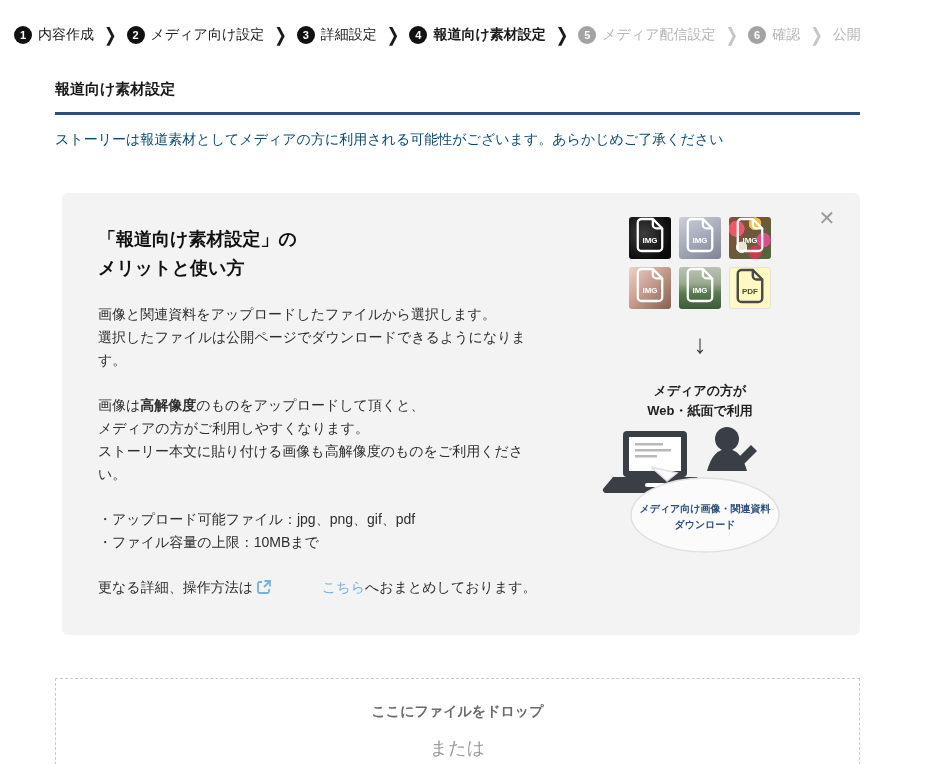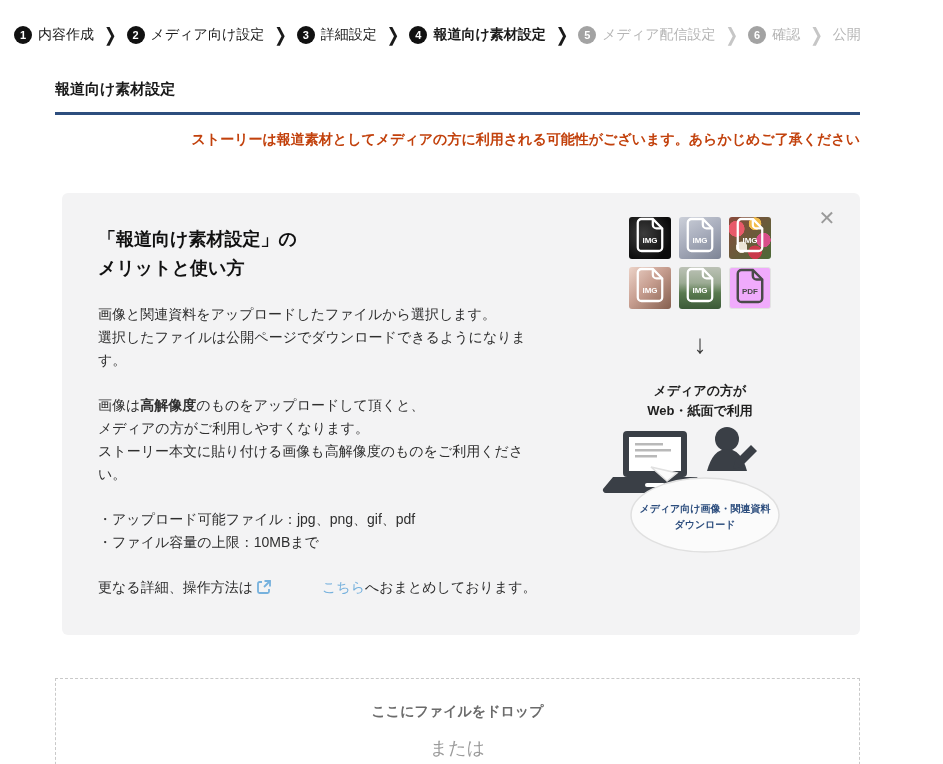--- a/index.html
+++ b/index.html
@@ -17,21 +17,21 @@
   .step.current .lbl { font-weight:bold; }
   .step.inactive .num { background:#a3a3a3; }
   .step.inactive .lbl { color:#b5b5b5; }
   .chev { font-size:15px; font-weight:bold; color:#1a1a1a; margin:0 10px; transform:scaleY(1.25); }
   .chev.gray { color:#c6c6c6; }
 
   
   .content { width:805px; margin:36px 0 0 55px; }
   h1.page-title { font-size:15px; font-weight:bold; color:#1a1a1a;
     padding-bottom:13px; border-bottom:3px solid #2d4e7e; }
-  .notice { margin-top:16px; font-size:14px; font-weight:bold; color:#c2410c;text-align:right; }
+  .notice { margin-top:16px; font-size:14px; font-weight:normal; color:#0c4a6e; }
 
   
   .card { position:relative; margin-top:44px; margin-left:7px; background:#f3f3f4;
     border-radius:6px; padding:24px 24px 34px 36px; display:flex; }
   .card-close { position:absolute; top:14px; right:22px; width:22px; height:22px;
     font-size:20px; line-height:22px; text-align:center; color:#9a9a9a; cursor:pointer; }
   .card-left { flex:1 1 auto; padding-right:16px; }
   .card-title { font-size:18px; font-weight:bold; line-height:29px; margin:8px 0 20px; color:#111; }
   .card p { font-size:14px; line-height:23px; color:#2e2e2e; margin-bottom:22px; }
   .card p.tight { margin-bottom:18px; }
@@ -49,21 +49,21 @@
   .t-window { background:linear-gradient(150deg,#ccd0d9 0%,#a9aebd 45%,#7d8495 100%); }
   .t-flowers{ background:
       radial-gradient(circle at 18% 28%, #e85a6a 0 17%, transparent 18%),
       radial-gradient(circle at 62% 16%, #f2bd4c 0 14%, transparent 15%),
       radial-gradient(circle at 82% 55%, #d94f8a 0 17%, transparent 18%),
       radial-gradient(circle at 30% 72%, #ece4d6 0 13%, transparent 14%),
       radial-gradient(circle at 62% 84%, #c93a4a 0 15%, transparent 16%),
       linear-gradient(135deg,#8a4a3c,#4c6a38); }
   .t-desk   { background:linear-gradient(135deg,#ecd3c8 0%,#c79e90 45%,#85604f 100%); }
   .t-field  { background:linear-gradient(180deg,#bcc2b6 0%,#9cab94 38%,#597a4f 62%,#3c5a38 100%); }
-  .t-pdf    { background:#f0abfc; border:1px solid #e2e2e2; }
+  .t-pdf    { background:#fef9c3; border:1px solid #e2e2e2; }
   .down-arrow { margin-top:22px; font-size:26px; color:#3c3c3c; line-height:26px; }
   .illus-caption { margin-top:24px; text-align:center; font-size:13px; font-weight:bold;
     line-height:20px; color:#1f1f1f; }
   .illus-art { margin-top:4px; }
 
   
   .dropzone { margin-top:43px; height:146px; border:1px dashed #c9c9c9; text-align:center; padding-top:24px; }
   .drop-text { font-size:14px; font-weight:bold; color:#6b6b6b; }
   .or-text { margin-top:15px; font-size:18px; color:#9b9b9b; }
 </style>

